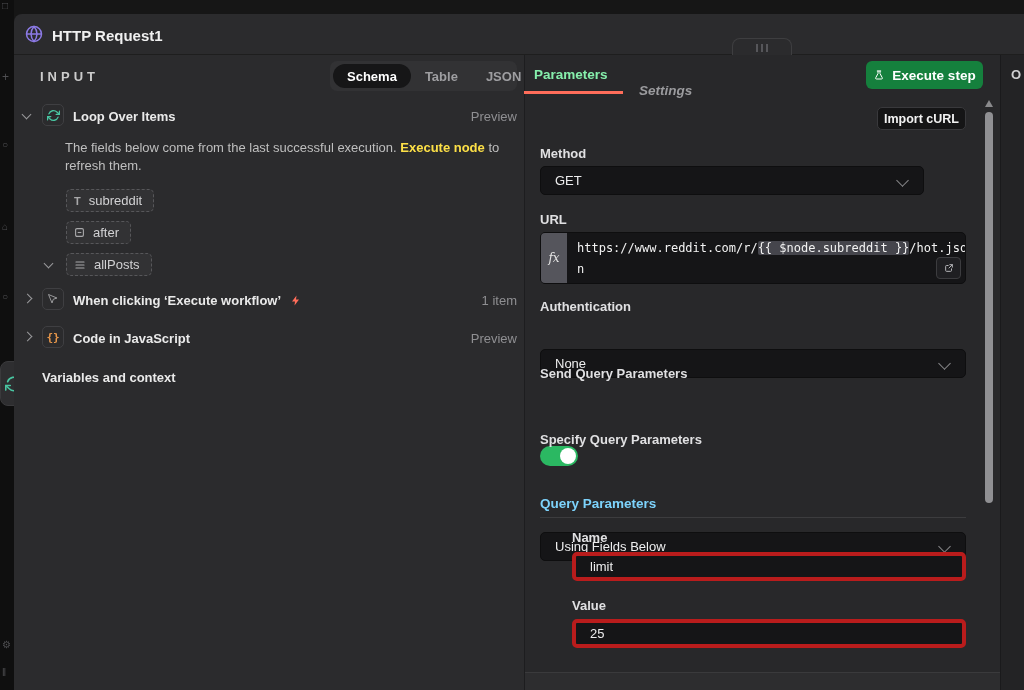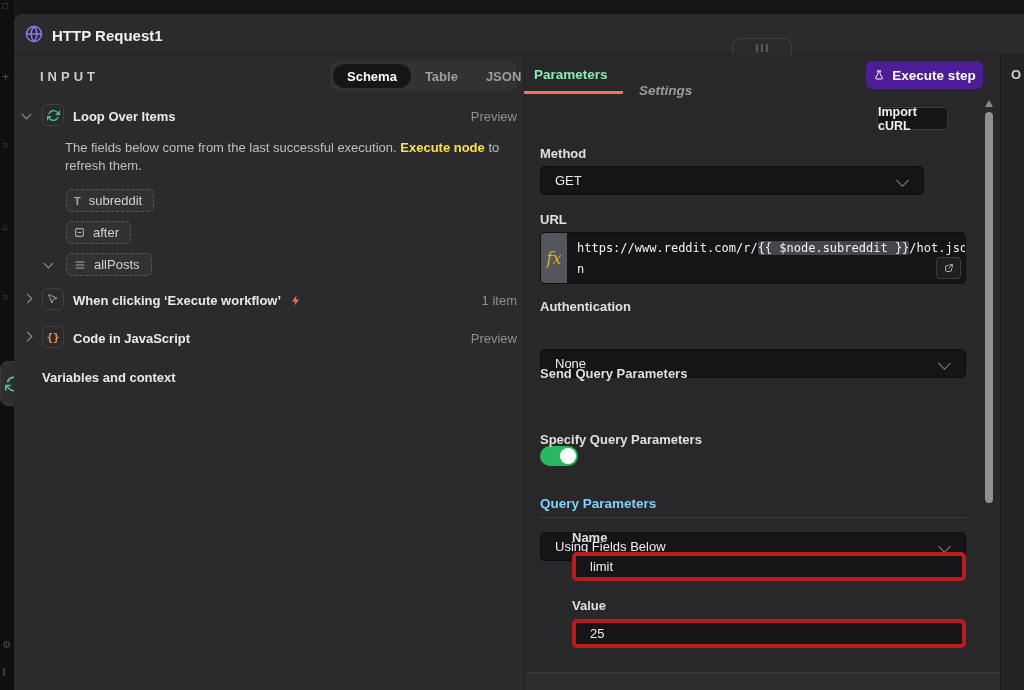--- a/index.html
+++ b/index.html
@@ -41,31 +41,31 @@
   .notice .exec-link{color:#fde047;font-weight:600;cursor:pointer;}
 
   .pill{height:23px;border:1px dashed #57575a;background:#323234;border-radius:5px;display:inline-flex;align-items:center;gap:8px;padding:0 11px 0 7px;font-size:13px;color:#d2d2d4;}
   .pill .t-glyph{font-size:11px;font-weight:700;color:#a8a8aa;}
 
   
   .ptab{font-size:13.5px;font-weight:700;cursor:pointer;}
   .ptab.active{color:#86efac;}
   .ptab.inactive{color:#9b9b9e;}
   .ptab-underline{background:#ff6d5a;height:3px;}
-  .btn-primary{background:#4c1d95;border-radius:6px;display:flex;align-items:center;justify-content:center;gap:7px;color:#fff;font-size:13.5px;font-weight:700;cursor:pointer;}
+  .btn-primary{background:#15803d;border-radius:6px;display:flex;align-items:center;justify-content:center;gap:7px;color:#fff;font-size:13.5px;font-weight:700;cursor:pointer;}
   .btn-dark{background:#151516;border:1px solid #39393c;border-radius:5px;display:flex;align-items:center;justify-content:center;color:#f2f2f2;font-size:12.5px;font-weight:700;cursor:pointer;}
 
   
   .field-label{font-size:13px;font-weight:600;color:#e0e0e2;}
   .select{background:#151517;border:1px solid #0e0e0f;border-radius:5px;display:flex;align-items:center;color:#ededee;font-size:13px;font-weight:500;padding:0 14px;cursor:pointer;position:relative;}
   .chev-down{width:8px;height:8px;border-right:1.6px solid #8a8a8c;border-bottom:1.6px solid #8a8a8c;transform:rotate(45deg);position:absolute;right:16px;top:9px;}
   .text-input{background:#151517;border:4px solid #b91c1c;border-radius:5px;color:#ededee;font-size:13px;padding:0 14px;display:flex;align-items:center;}
 
   .url-field{background:#151517;border:1px solid #0e0e0f;border-radius:5px;overflow:hidden;}
-  .fx-gutter{position:absolute;left:0;top:0;bottom:0;width:26px;background:#55555c;display:flex;align-items:center;justify-content:center;font-family:"DejaVu Serif",serif;font-style:italic;font-size:16px;color:#eab308;}
+  .fx-gutter{position:absolute;left:0;top:0;bottom:0;width:26px;background:#55555c;display:flex;align-items:center;justify-content:center;font-family:"DejaVu Serif",serif;font-style:italic;font-size:12px;color:#e5e5e5;}
   .url-text{position:absolute;left:36px;top:5px;width:396px;font-family:"DejaVu Sans Mono",monospace;font-size:12px;line-height:21px;color:#f2f2f2;word-break:break-all;}
   .expr-hl{background:#45454c;border-radius:2px;}
   .expand-box{position:absolute;right:4px;bottom:4px;width:23px;height:20px;background:#1f1f22;border:1px solid #3c3c3f;border-radius:4px;display:flex;align-items:center;justify-content:center;cursor:pointer;}
 
   .toggle{width:38px;height:20px;border-radius:10px;background:#2bb862;position:relative;cursor:pointer;}
   .toggle .knob{position:absolute;right:2px;top:2px;width:16px;height:16px;border-radius:50%;background:#ffffff;}
 
   .divider-h{background:#3c3c3e;height:1px;}
   .section-heading{font-size:13.5px;font-weight:700;color:#7dd3fc;}
 
@@ -187,21 +187,21 @@
   <div class="abs ptab-underline" style="left:524px;top:91px;width:99px;"></div>
 
   <div class="abs btn-primary" style="left:866px;top:61px;width:117px;height:28px;">
     <svg width="12" height="13" viewBox="0 0 24 24" fill="none" stroke="#ffffff" stroke-width="2" stroke-linecap="round" stroke-linejoin="round">
       <path d="M10 3v5L5.5 16.5A1.8 1.8 0 0 0 7.1 19h9.8a1.8 1.8 0 0 0 1.6-2.5L14 8V3"></path>
       <line x1="8.5" y1="3" x2="15.5" y2="3"></line>
     </svg>
     <span>Execute step</span>
   </div>
 
-  <div class="abs btn-dark" style="left:877px;top:107px;width:71px;height:23px;">Import cURL</div>
+  <div class="abs btn-dark" style="left:877px;top:107px;width:89px;height:23px;">Import cURL</div>
 
   <div class="abs field-label" style="left:540px;top:146px;">Method</div>
   <div class="abs select" style="left:540px;top:166px;width:384px;height:29px;">
     <span>GET</span>
     <span class="chev-down"></span>
   </div>
 
   <div class="abs field-label" style="left:540px;top:212px;">URL</div>
   <div class="abs url-field" style="left:540px;top:232px;width:426px;height:52px;">
     <div class="fx-gutter">fx</div>

